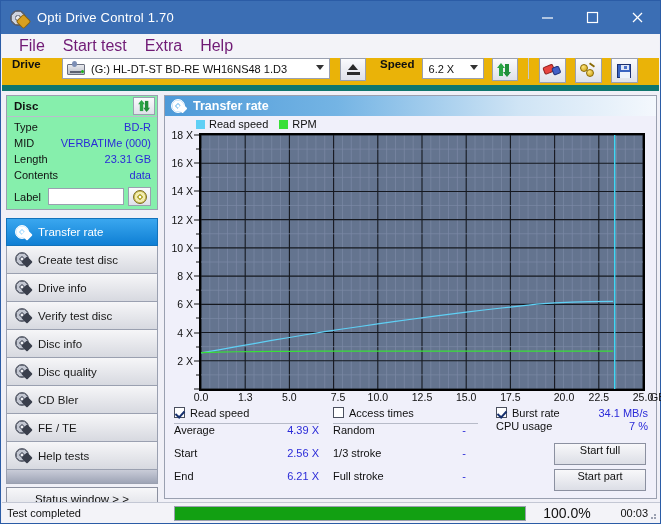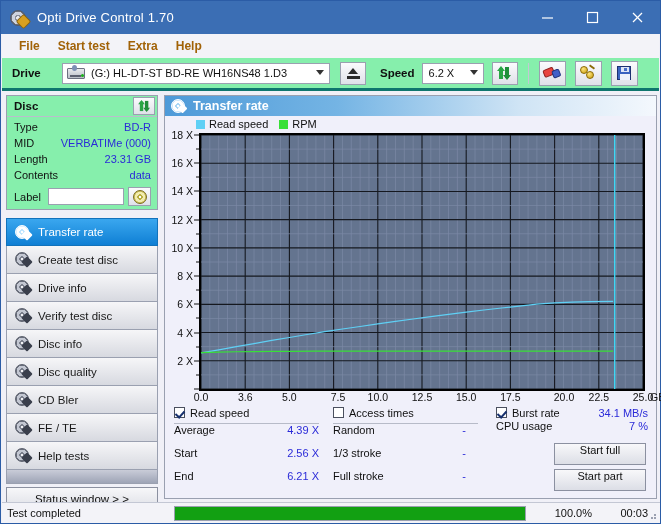--- a/index.html
+++ b/index.html
@@ -24,25 +24,25 @@
       background:#d8a020;border:1px solid #8a6410;border-radius:2px;transform:rotate(45deg);}
   .tb-title{color:#ffffff;font-size:13px;letter-spacing:.2px;}
   .tb-btns{position:absolute;right:0;top:0;height:33px;display:flex;}
   .tb-btn{width:45px;height:33px;display:flex;align-items:center;justify-content:center;
           color:#fff;font-size:13px;line-height:1;}
   .tb-btn svg{display:block;}
 
   
   .menubar{position:absolute;left:1px;top:33px;width:657px;height:24px;background:#f3f3f8;
            display:flex;align-items:center;padding-left:8px;box-sizing:border-box;}
-  .menu-item{padding:3px 9px;color:#a16207;font-size:12px;font-weight:bold;}
-
-  
-  .drivebar{position:absolute;left:1px;top:57px;width:657px;height:33px;background:#86efac;
-            display:flex;align-items:center;box-sizing:border-box;border-bottom:3px solid #0f766e;}
+  .menu-item{padding:3px 9px;color:#701a75;font-size:16px;}
+
+  
+  .drivebar{position:absolute;left:1px;top:57px;width:657px;height:33px;background:#eab308;
+            display:flex;box-sizing:border-box;border-bottom:6px solid #0f766e;}
   .lbl-drive{margin-left:10px;font-weight:bold;font-size:11.5px;color:#101010;width:48px;}
   .combo{height:21px;background:#fff;border:1px solid #9aa0b0;display:flex;align-items:center;
          box-sizing:border-box;position:relative;}
   .combo.drive{width:268px;margin-left:2px;}
   .combo.speed{width:62px;margin-left:7px;}
   .combo .cv{padding-left:6px;font-size:11px;color:#111;white-space:nowrap;overflow:hidden;}
   .combo.drive .cv{padding-left:2px;}
   .combo .carat{position:absolute;right:5px;top:6px;width:0;height:0;
      border-left:4px solid transparent;border-right:4px solid transparent;border-top:5px solid #333;}
   .drv-ico{width:19px;height:16px;margin-left:4px;margin-right:3px;position:relative;flex:0 0 auto;}
@@ -180,21 +180,21 @@
   .actbtn{width:92px;height:22px;border:1px solid #8b90a0;box-sizing:border-box;
      background:linear-gradient(#f8f8fa,#dcdee6);display:flex;align-items:flex-start;justify-content:center;
      font-size:11px;color:#101010;margin-left:58px;margin-top:2px;}
 
   
   .statusbar{position:absolute;left:1px;top:501px;width:658px;height:21px;background:#f3f3f8;
      display:flex;align-items:center;border-top:1px solid #c3c7d4;box-sizing:border-box;}
   .sb-msg{width:172px;padding-left:5px;font-size:11px;color:#101010;box-sizing:border-box;}
   .sb-bar{width:352px;height:15px;background:#fff;border:1px solid #9aa0b0;box-sizing:border-box;position:relative;}
   .sb-bar .fill{position:absolute;left:0;top:0;bottom:0;background:#12a012;}
-  .sb-pct{width:66px;text-align:right;padding-left:16px;font-size:11px;color:#101010;box-sizing:border-box;}
+  .sb-pct{width:66px;text-align:center;padding-left:16px;font-size:14px;color:#101010;box-sizing:border-box;}
   .sb-time{width:56px;text-align:right;font-size:11px;color:#101010;box-sizing:border-box;}
   .sb-grip{position:absolute;right:3px;bottom:3px;width:10px;height:10px;}
   .sb-grip i{position:absolute;width:2px;height:2px;background:#9aa0b0;}
 </style>
 </head>
 <body>
 
 <div id="app">
 
   <div class="titlebar">
@@ -511,21 +511,21 @@
             <line x1="0" y1="28.22" x2="442" y2="28.22" stroke="#15181f" stroke-width="1.1"></line>
             <line x1="0" y1="14.11" x2="442" y2="14.11" stroke="#7d8aa6" stroke-width="0.7"></line>
             <line x1="0" y1="0.00" x2="442" y2="0.00" stroke="#15181f" stroke-width="1.1"></line>
             <polyline points="0.00,217.88 17.68,214.91 35.36,211.67 53.04,208.56 70.72,205.46 88.40,202.49 106.08,199.53 123.76,196.71 141.44,194.03 159.12,191.49 176.80,188.95 194.48,186.41 212.16,184.01 229.84,181.61 247.52,179.35 265.20,177.09 282.88,174.98 300.56,173.00 318.24,171.03 335.92,169.19 353.60,167.92 371.28,167.22 388.96,166.65 412.12,166.37" fill="none" stroke="#5fd0f5" stroke-width="1.2"></polyline>
             <polyline points="0.00,217.59 17.68,217.03 35.36,216.75 53.04,216.61 70.72,216.46 88.40,216.32 113.15,216.18 176.80,216.18 265.20,216.18 353.60,216.18 412.12,216.18" fill="none" stroke="#38e038" stroke-width="1.2"></polyline>
             <line x1="413.71" y1="0" x2="413.71" y2="254" stroke="#3fd8f5" stroke-width="1.4"></line>
           </svg>
       </div>
       <div class="xaxis" id="xaxis">
           <div class="xtick" style="left: 36px;">0.0</div>
-          <div class="xtick" style="left: 80.2px;">3.6</div>
+          <div class="xtick" style="left: 80.2px;">1.3</div>
           <div class="xtick" style="left: 124.4px;">5.0</div>
           <div class="xtick" style="left: 173px;">7.5</div>
           <div class="xtick" style="left: 212.8px;">10.0</div>
           <div class="xtick" style="left: 257px;">12.5</div>
           <div class="xtick" style="left: 301.2px;">15.0</div>
           <div class="xtick" style="left: 345.4px;">17.5</div>
           <div class="xtick" style="left: 399px;">20.0</div>
           <div class="xtick" style="left: 433.8px;">22.5</div>
           <div class="xtick" style="left: 478px;">25.0</div>
           <div class="xunit" style="left: 485px;">GB</div>

